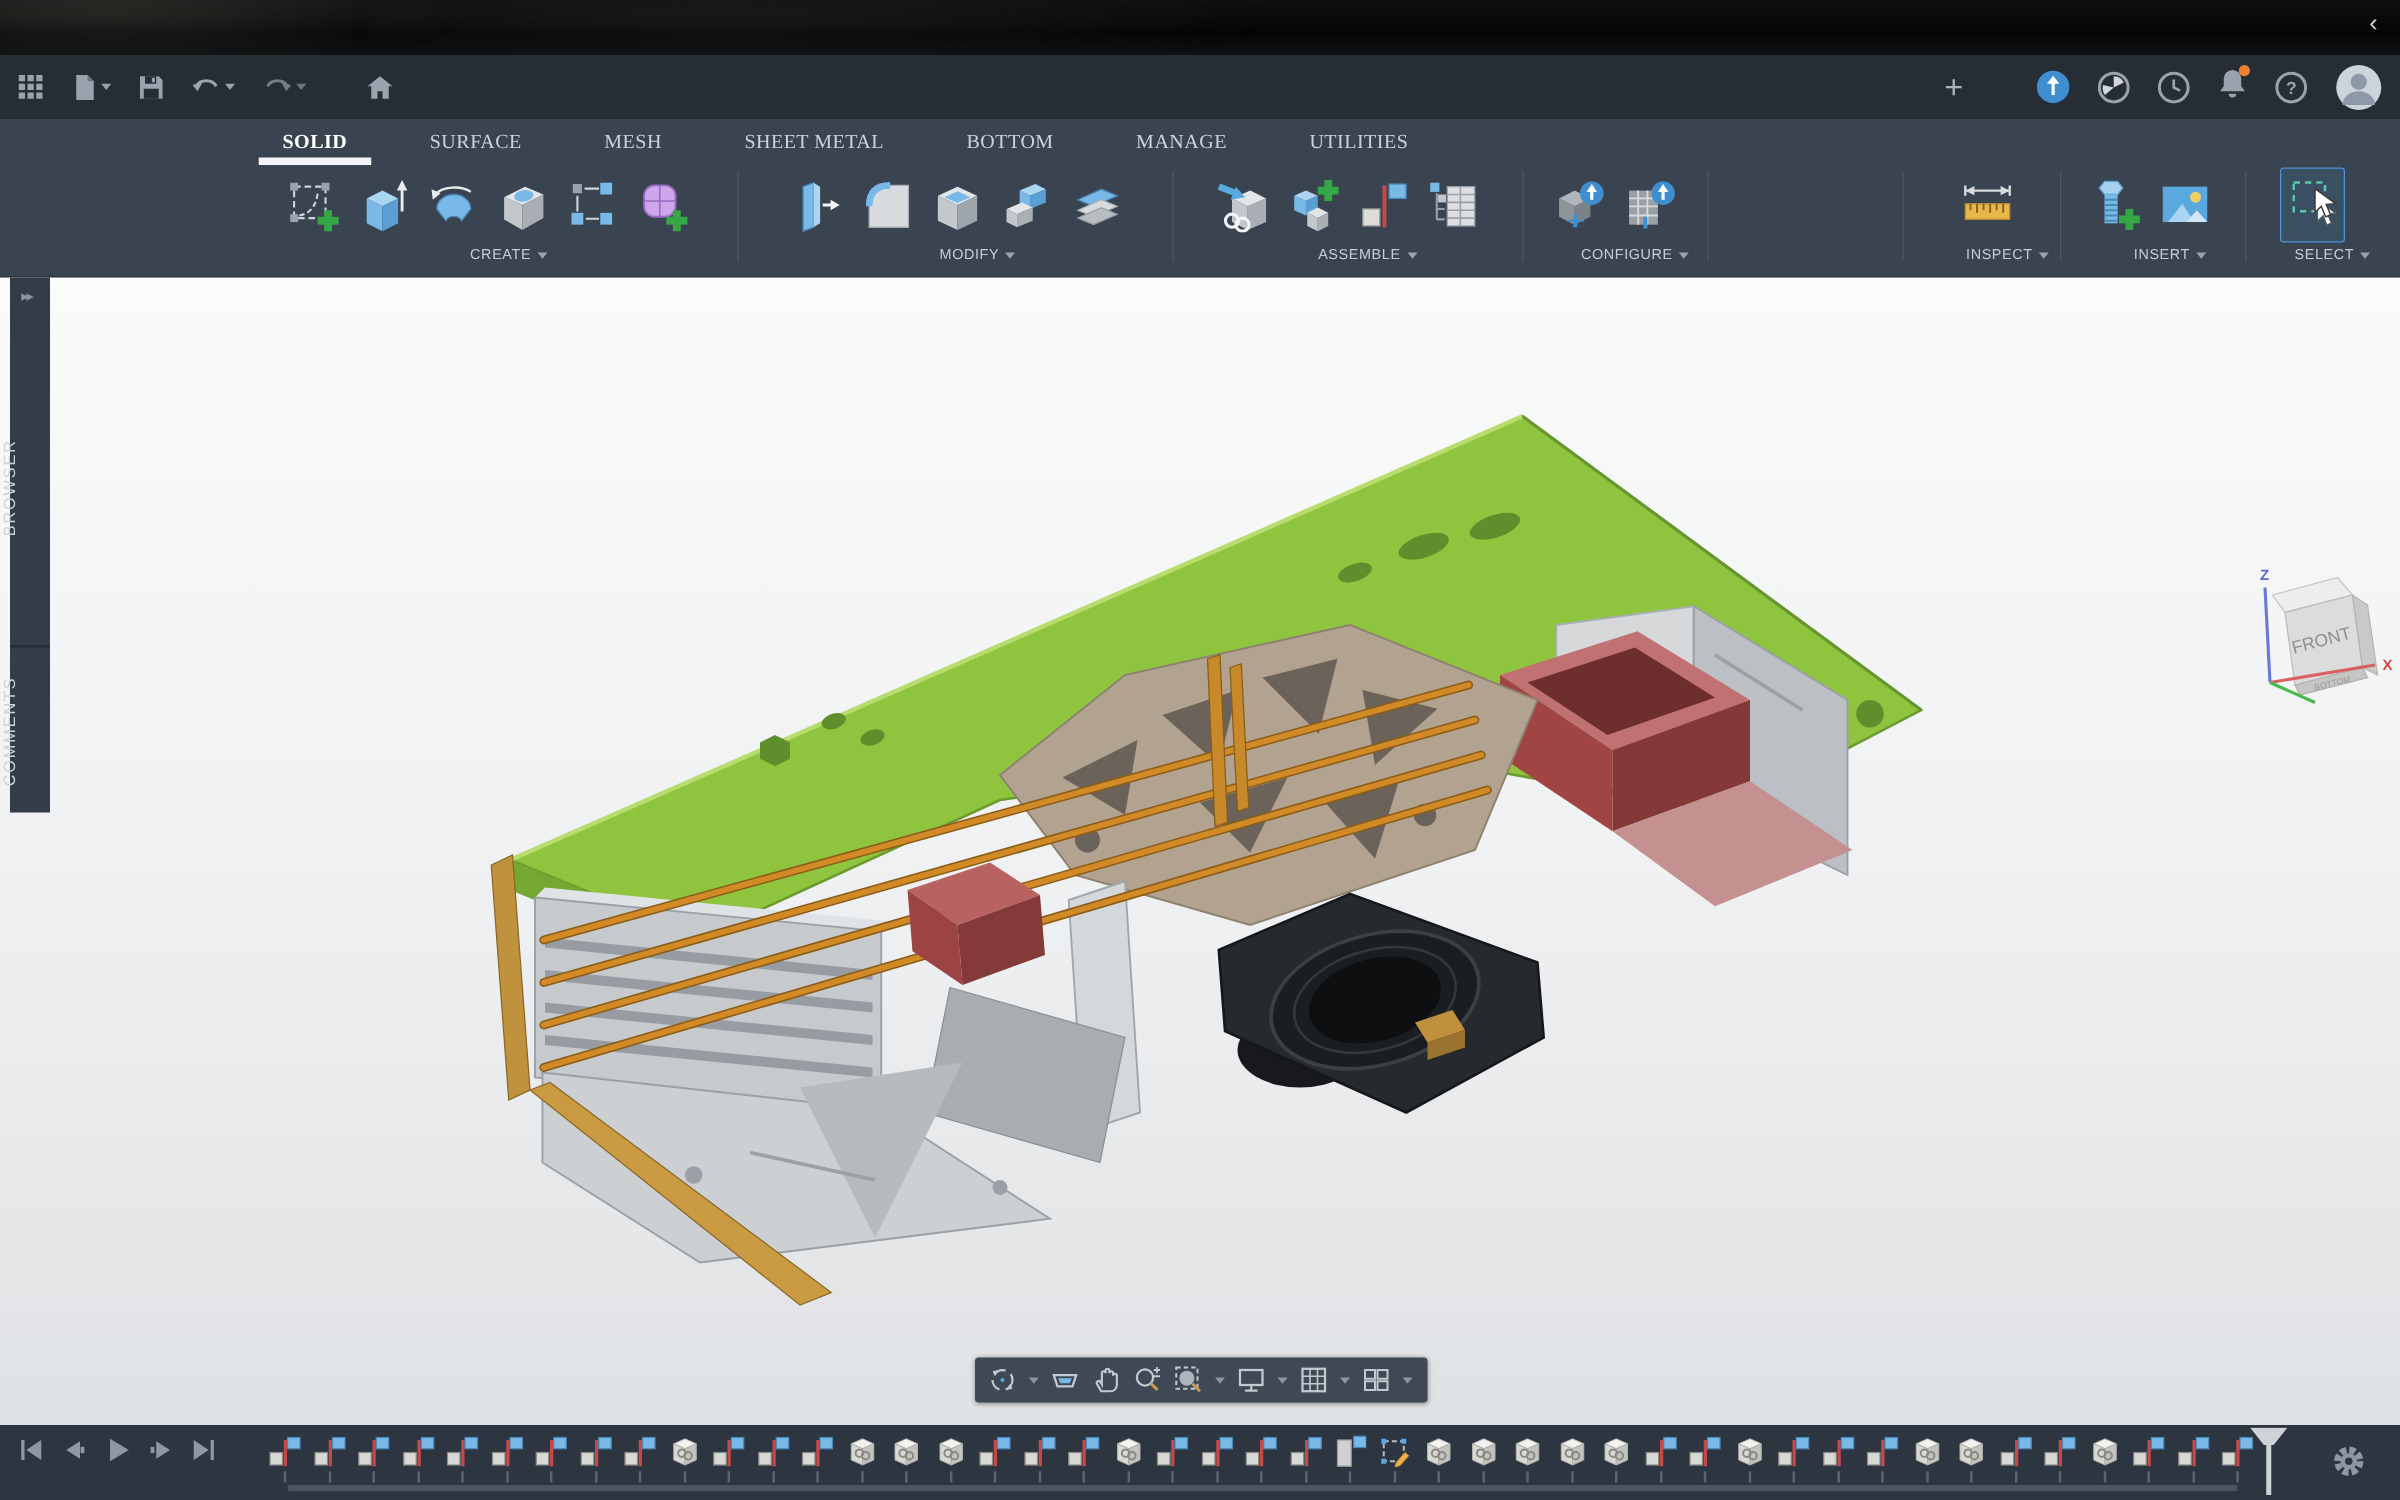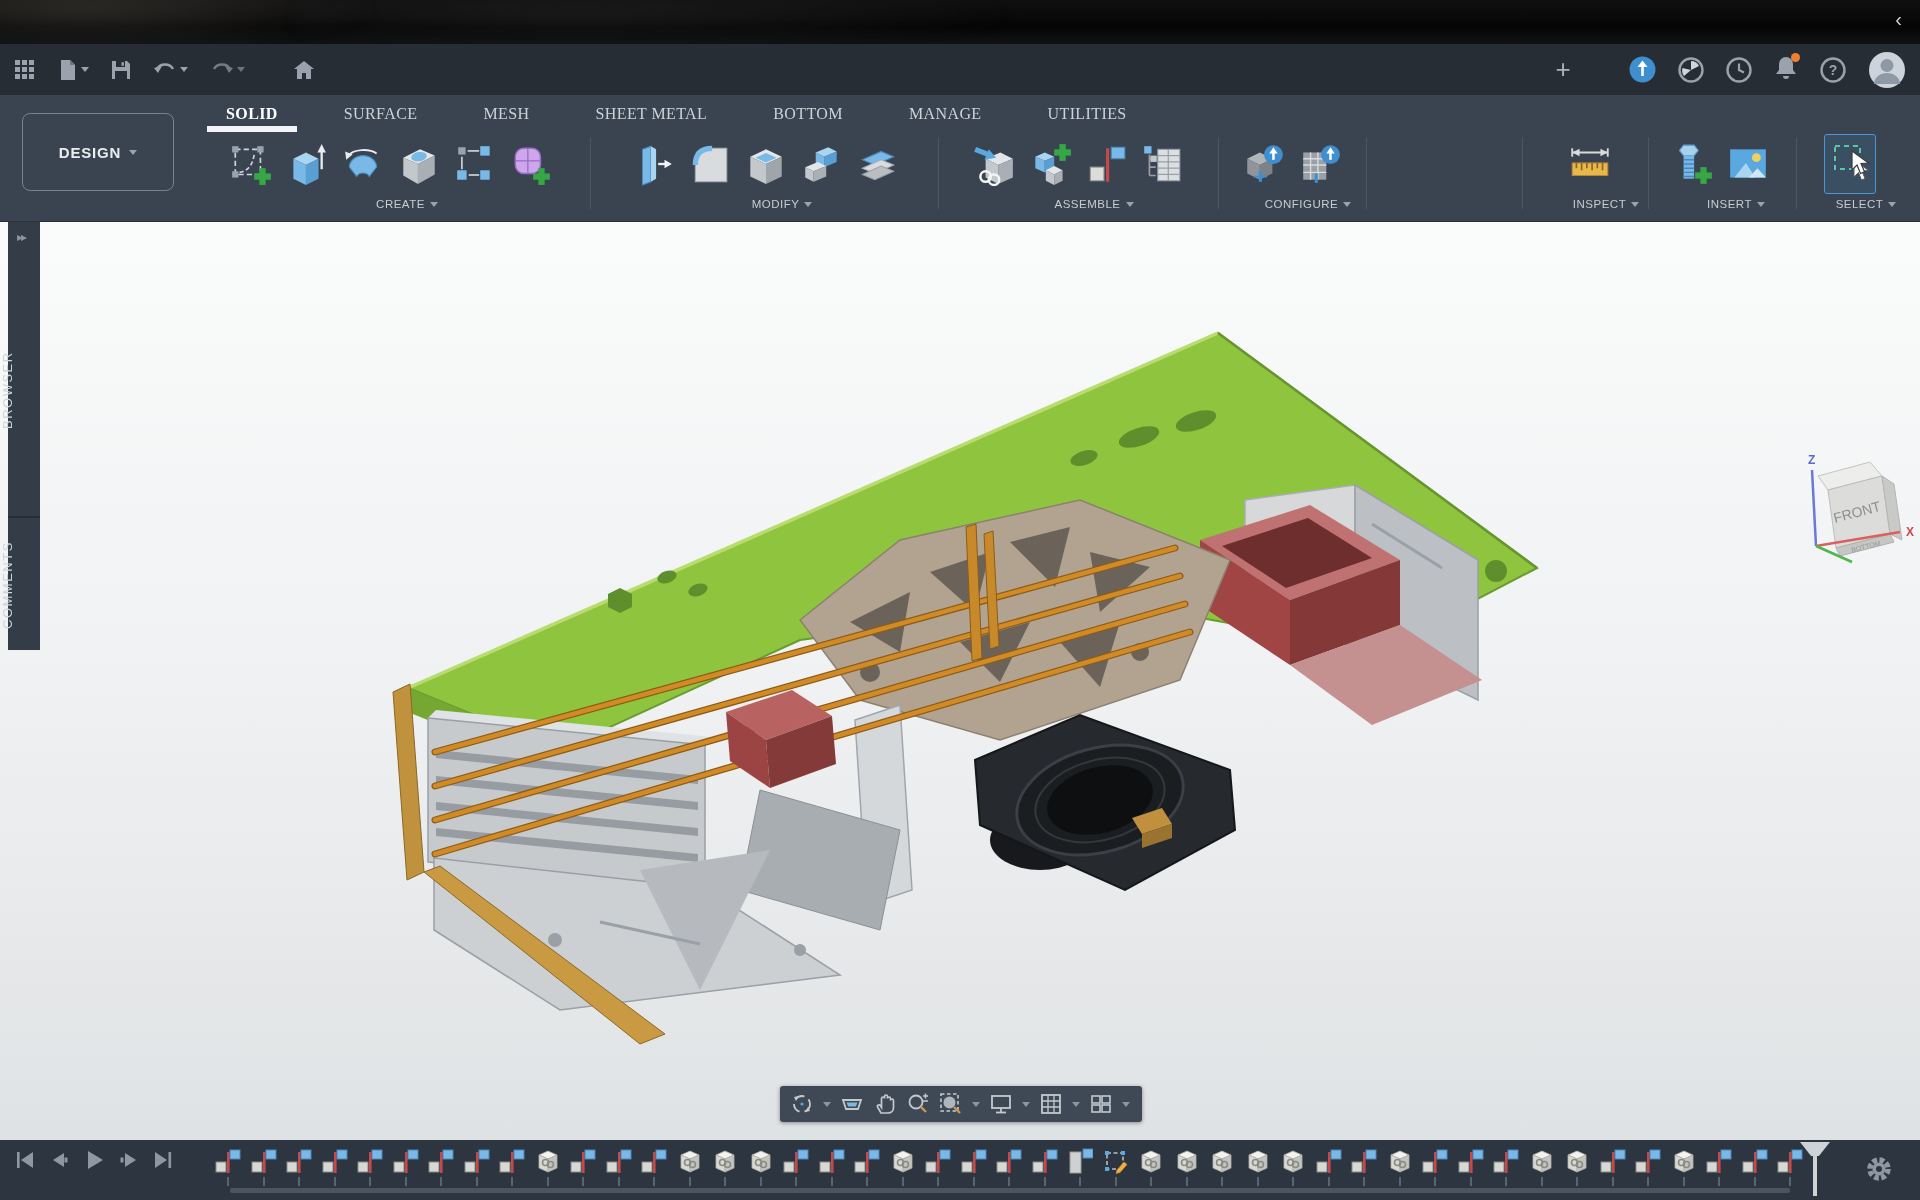--- a/index.html
+++ b/index.html
@@ -187,24 +187,20 @@
     </svg>
     <svg width="38" height="38" viewBox="0 0 38 38">
       <circle cx="19" cy="19" r="18" fill="#cdd3da"></circle>
       <circle cx="19" cy="14.5" r="6.5" fill="#8d99a6"></circle>
       <path d="M6 33 a13 11 0 0 1 26 0 z" fill="#8d99a6"></path>
     </svg>
   </div>
 </div>
 
 <div id="ribbon">
-  <div id="design-box">
-    <span>DESIGN</span>
-    <span class="caret"></span>
-  </div>
 
   <div class="ribbon-tabs">
     <span class="ribbon-tab active">SOLID</span>
     <span class="ribbon-tab">SURFACE</span>
     <span class="ribbon-tab">MESH</span>
     <span class="ribbon-tab">SHEET METAL</span>
     <span class="ribbon-tab">BOTTOM</span>
     <span class="ribbon-tab">MANAGE</span>
     <span class="ribbon-tab">UTILITIES</span>
   </div>

